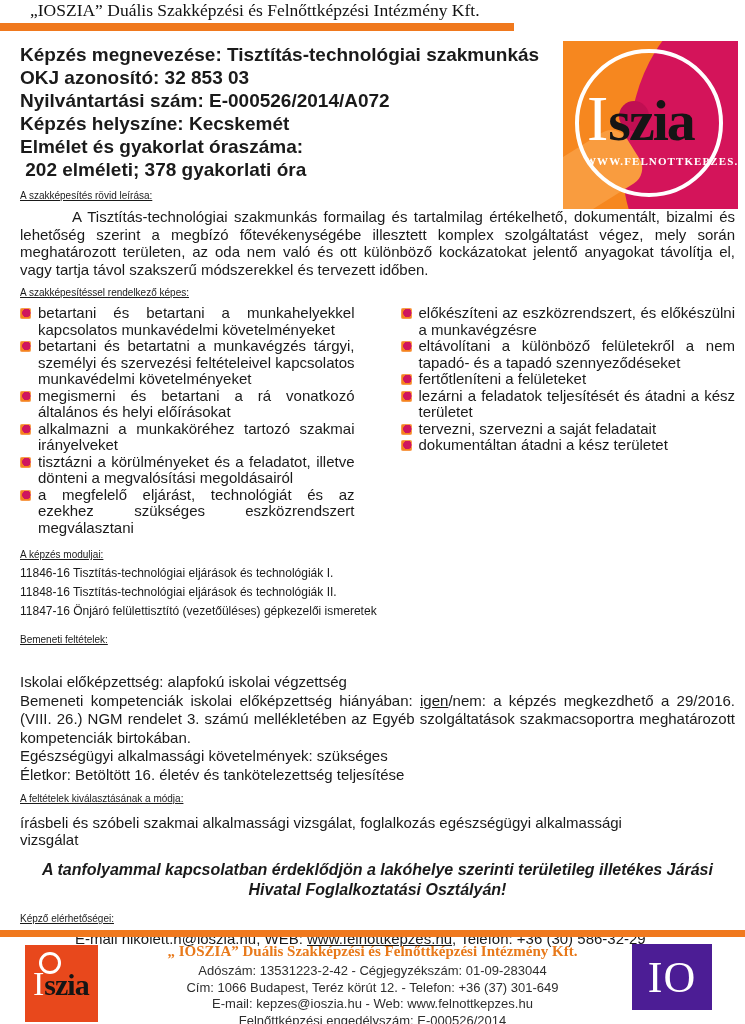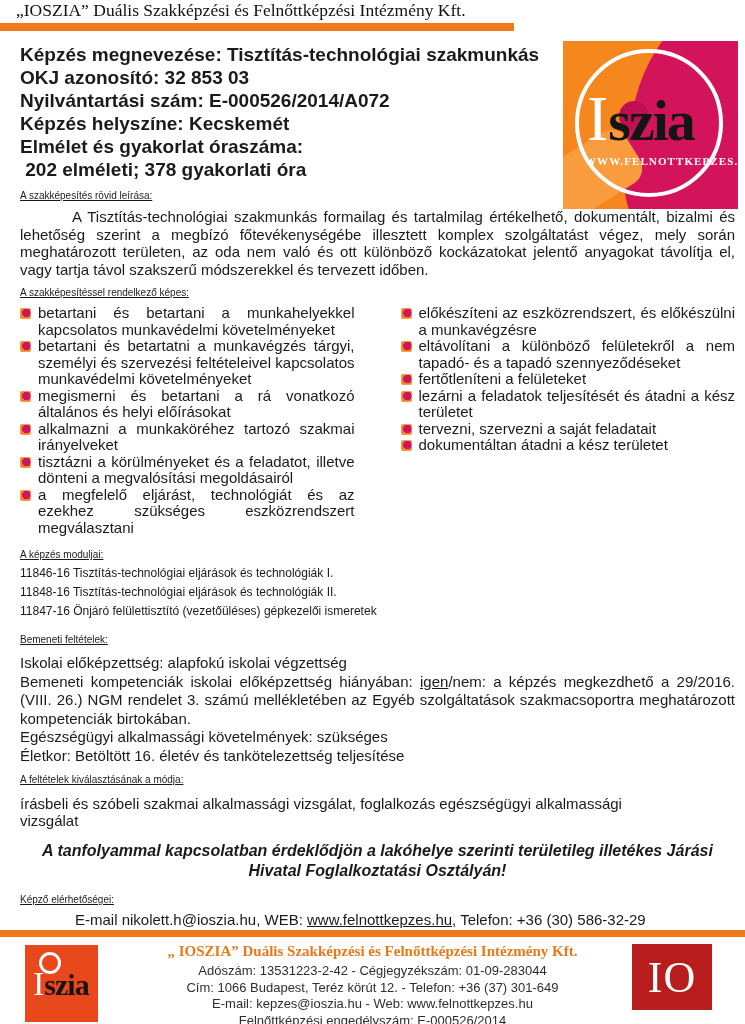--- a/index.html
+++ b/index.html
@@ -5,21 +5,21 @@
   * { margin:0; padding:0; box-sizing:border-box; }
   html,body { background:#888; }
   .page {
     position:relative; width:745px; height:1024px; margin:0 auto;
     background:#ffffff; overflow:hidden;
     font-family:"Liberation Sans", sans-serif; color:#1a1a1a;
   }
   
   .top-header {
     font-family:"Liberation Serif", serif; font-size:17.5px; line-height:23px;
-    padding-left:16px; margin-top:-1px; white-space:nowrap; color:#111;
+    padding-left:2px; margin-top:-1px; white-space:nowrap; color:#111;margin-left:28px;
   }
   .top-bar { width:514px; height:8px; background:#F0791E; margin-top:1px; }
 
   
   .content { position:relative; padding:0 10px 0 20px; }
 
   .course-block { margin-top:12px; font-weight:bold; font-size:19px; line-height:23px; }
   .course-block .cline { white-space:pre; }
 
   
@@ -86,21 +86,21 @@
   .footer-bar { height:7px; background:#F0791E; }
   .fl-left { position:absolute; left:25px; top:15px; width:73px; height:77px; background:#E8481C; }
   .fl-word { position:absolute; left:8px; top:21px; font-family:"Liberation Serif", serif; white-space:nowrap; }
   .fl-I { color:#fff; font-size:34px; line-height:36px; position:relative; z-index:1; }
   .fl-ring { position:absolute; left:14px; top:7px; width:22px; height:22px; border:3px solid #fff; border-radius:50%; z-index:0; }
   .fl-rest { color:#151515; font-size:30px; line-height:36px; font-weight:bold; letter-spacing:-1px; position:relative; z-index:1; }
   .footer-mid { position:absolute; left:112px; right:112px; top:12px; text-align:center; }
   .f-name { font-family:"Liberation Serif", serif; font-weight:bold; font-size:15px; line-height:19px; color:#E8791A; margin-bottom:2px; }
   .f-line { font-size:13px; line-height:16.5px; color:#2e2e2e; }
   .fl-right {
-    position:absolute; right:33px; top:14px; width:80px; height:66px; background:#b91c1c;
+    position:absolute; right:33px; top:14px; width:80px; height:66px; background:#4c1d95;
     display:flex; align-items:center; justify-content:center;
     color:#fff; font-family:"Liberation Serif", serif; font-size:44px; letter-spacing:1px;
   }
 </style>
 </head>
 <body>
 
 <div class="page">
 
   <div class="top-header">„IOSZIA” Duális Szakképzési és Felnőttképzési Intézmény Kft.</div>
@@ -185,21 +185,21 @@
           </li>
       </ul>
     </div>
 
     <div class="sec-heading mt10">A képzés moduljai:</div>
     <div class="mod-line">11846-16 Tisztítás-technológiai eljárások és technológiák I.</div>
     <div class="mod-line">11848-16 Tisztítás-technológiai eljárások és technológiák II.</div>
     <div class="mod-line">11847-16 Önjáró felülettisztító (vezetőüléses) gépkezelői ismeretek</div>
 
     <div class="sec-heading mt10">Bemeneti feltételek:</div>
-    <div class="entry-line" style="margin-top:5px;">Iskolai előképzettség: alapfokú iskolai végzettség</div>
+    <div class="entry-line" style="margin-top:24px;">Iskolai előképzettség: alapfokú iskolai végzettség</div>
     <p class="entry-par"><span>Bemeneti kompetenciák iskolai előképzettség hiányában: </span><span class="u">igen</span><span>/nem: a képzés megkezdhető a 29/2016. (VIII. 26.) NGM rendelet 3. számú mellékletében az Egyéb szolgáltatások szakmacsoportra meghatározott kompetenciák birtokában.</span></p>
     <div class="entry-line">Egészségügyi alkalmassági követelmények: szükséges</div>
     <div class="entry-line">Életkor: Betöltött 16. életév és tankötelezettség teljesítése</div>
 
     <div class="sec-heading mt6">A feltételek kiválasztásának a módja:</div>
     <p class="sel-body" style="margin-top:6px;">írásbeli és szóbeli szakmai alkalmassági vizsgálat, foglalkozás egészségügyi alkalmassági vizsgálat</p>
 
     <div class="notice">A tanfolyammal kapcsolatban érdeklődjön a lakóhelye szerinti területileg illetékes Járási Hivatal Foglalkoztatási Osztályán!</div>
 
     <div class="sec-heading mt10">Képző elérhetőségei:</div>

